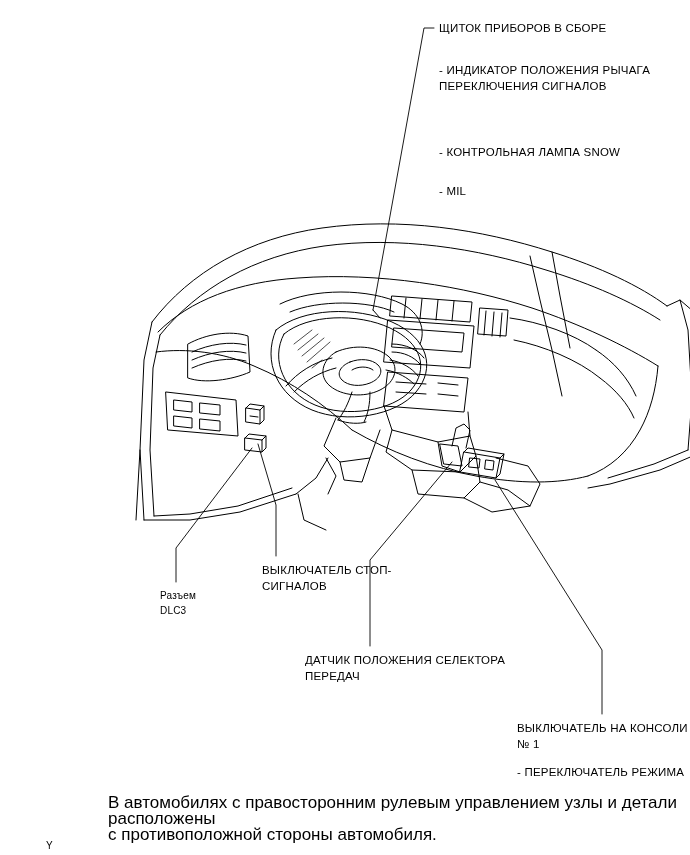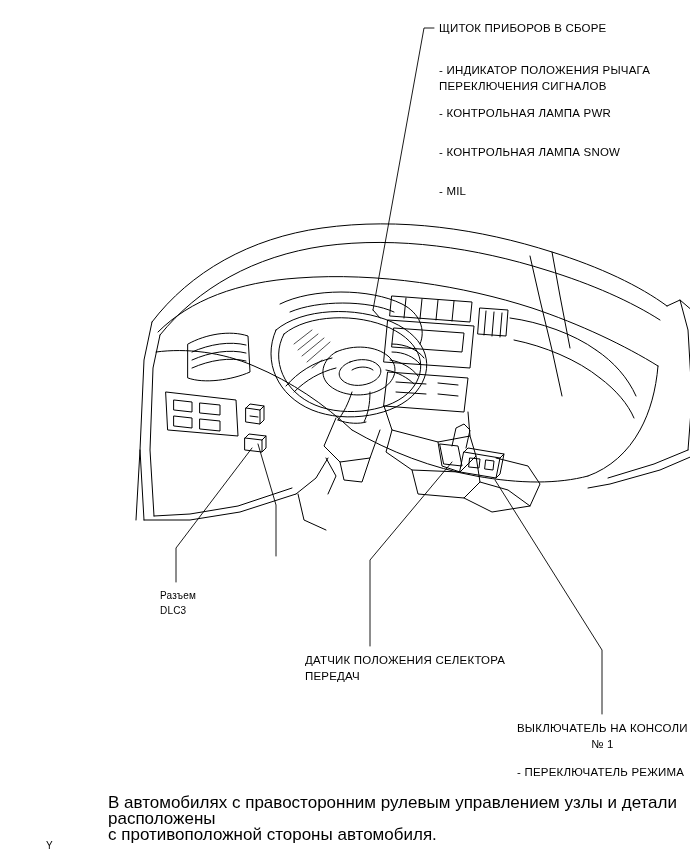--- a/index.html
+++ b/index.html
@@ -54,21 +54,21 @@
   }
   
   #lbl-cluster-title { left: 399px; top: 20px; }
   #lbl-cluster-sub1  { left: 399px; top: 62px; }
   #lbl-cluster-sub2  { left: 399px; top: 105px; }
   #lbl-cluster-sub3  { left: 399px; top: 144px; }
   #lbl-cluster-sub4  { left: 399px; top: 183px; }
   #lbl-stop-switch   { left: 222px; top: 562px; }
   #lbl-dlc3          { left: 120px; top: 588px; }
   #lbl-selector      { left: 265px; top: 652px; }
-  #lbl-console       { left: 477px; top: 720px; text-align: center; }
+  #lbl-console       { left: 477px; top: 720px; }
   #lbl-console-sub   { left: 477px; top: 764px; }
   #note-bottom       { left: 68px; top: 795px; }
   #corner-y          { left: 6px; top: 840px; }
 </style>
 </head>
 <body>
 
 <div id="diagram-root">
 
   <svg class="art" viewBox="0 0 690 855">
@@ -241,24 +241,25 @@
         <path d="M556 350 C574 362 588 378 596 396"></path>
         <path d="M560 378 C576 390 588 404 594 418"></path>
       </g>
 
     </g>
   </svg>
 
   <div class="label" id="lbl-cluster-title">ЩИТОК ПРИБОРОВ В СБОРЕ</div>
   <div class="label" id="lbl-cluster-sub1">- ИНДИКАТОР ПОЛОЖЕНИЯ РЫЧАГА
 ПЕРЕКЛЮЧЕНИЯ СИГНАЛОВ</div>
-  <div class="label" id="lbl-cluster-sub2">- КОНТРОЛЬНАЯ ЛАМПА PWR</div>
   <div class="label" id="lbl-cluster-sub3">- КОНТРОЛЬНАЯ ЛАМПА SNOW</div>
   <div class="label" id="lbl-cluster-sub4">- MIL</div>
 
+  <div class="label" id="lbl-stop-switch">ВЫКЛЮЧАТЕЛЬ СТОП-
+СИГНАЛОВ</div>
 
   <div class="label small" id="lbl-dlc3">Разъем
 DLC3</div>
 
   <div class="label" id="lbl-selector">ДАТЧИК ПОЛОЖЕНИЯ СЕЛЕКТОРА
 ПЕРЕДАЧ</div>
 
   <div class="label" id="lbl-console">ВЫКЛЮЧАТЕЛЬ НА КОНСОЛИ
 № 1</div>
   <div class="label" id="lbl-console-sub">- ПЕРЕКЛЮЧАТЕЛЬ РЕЖИМА</div>

